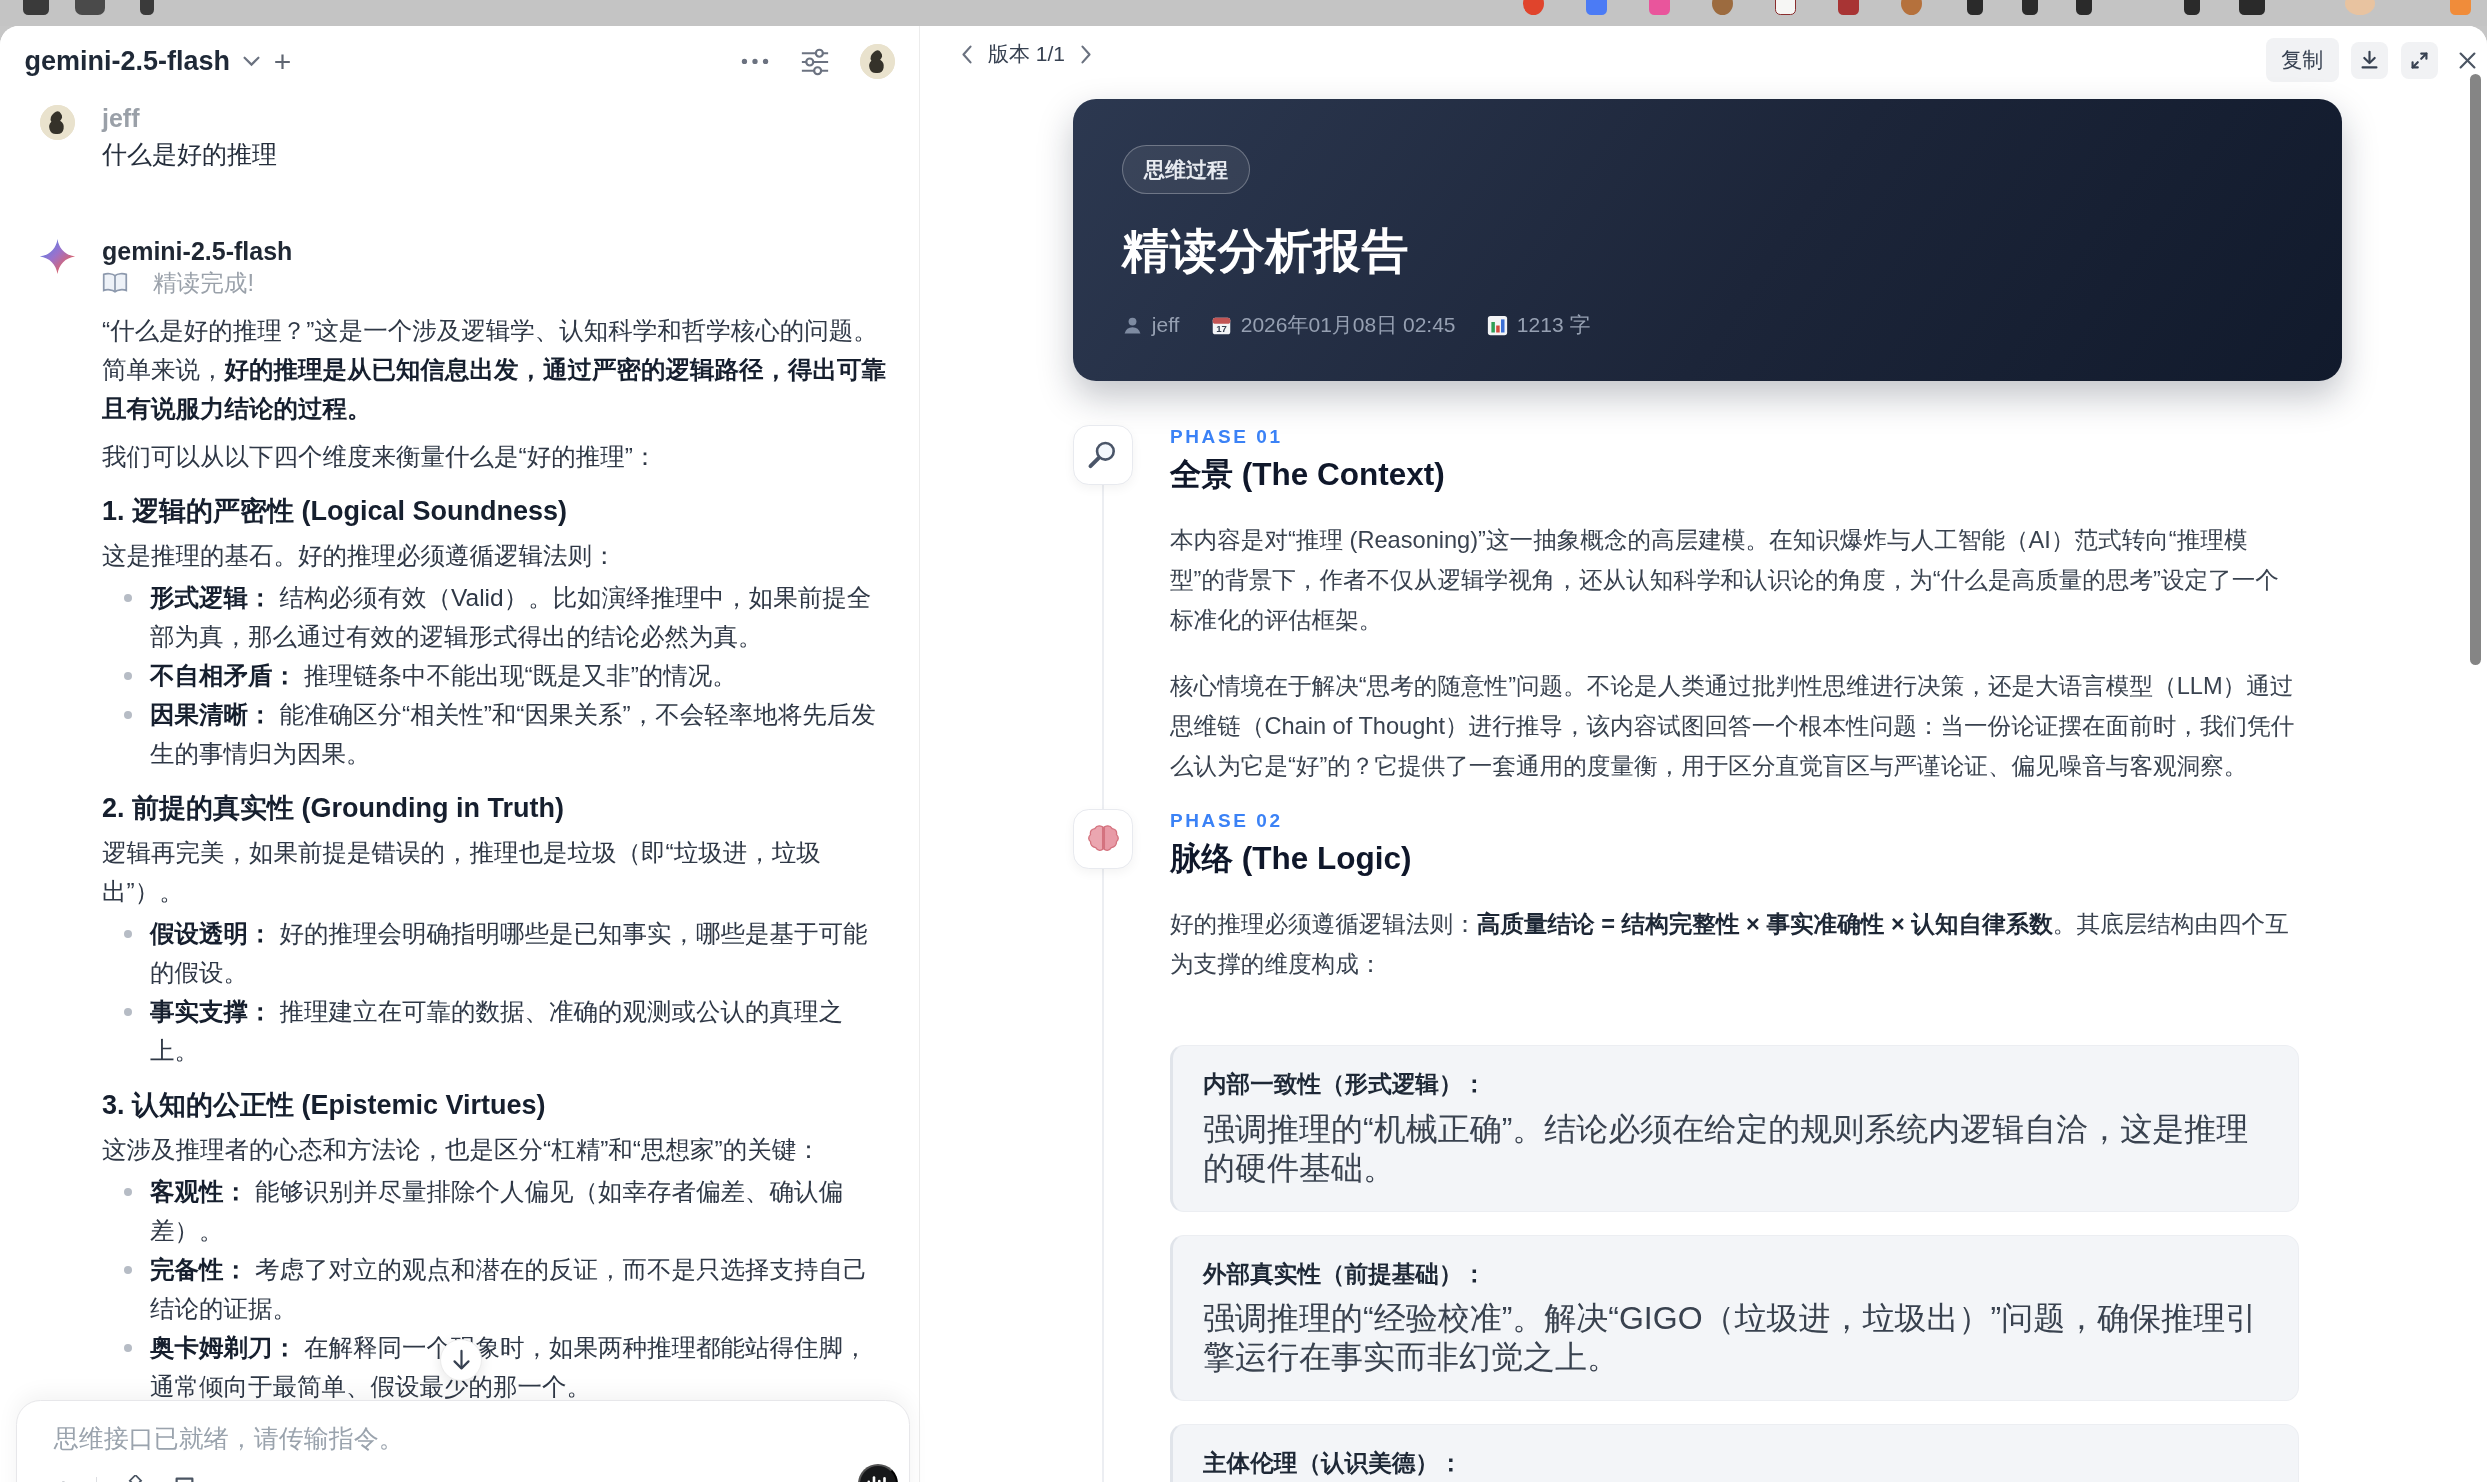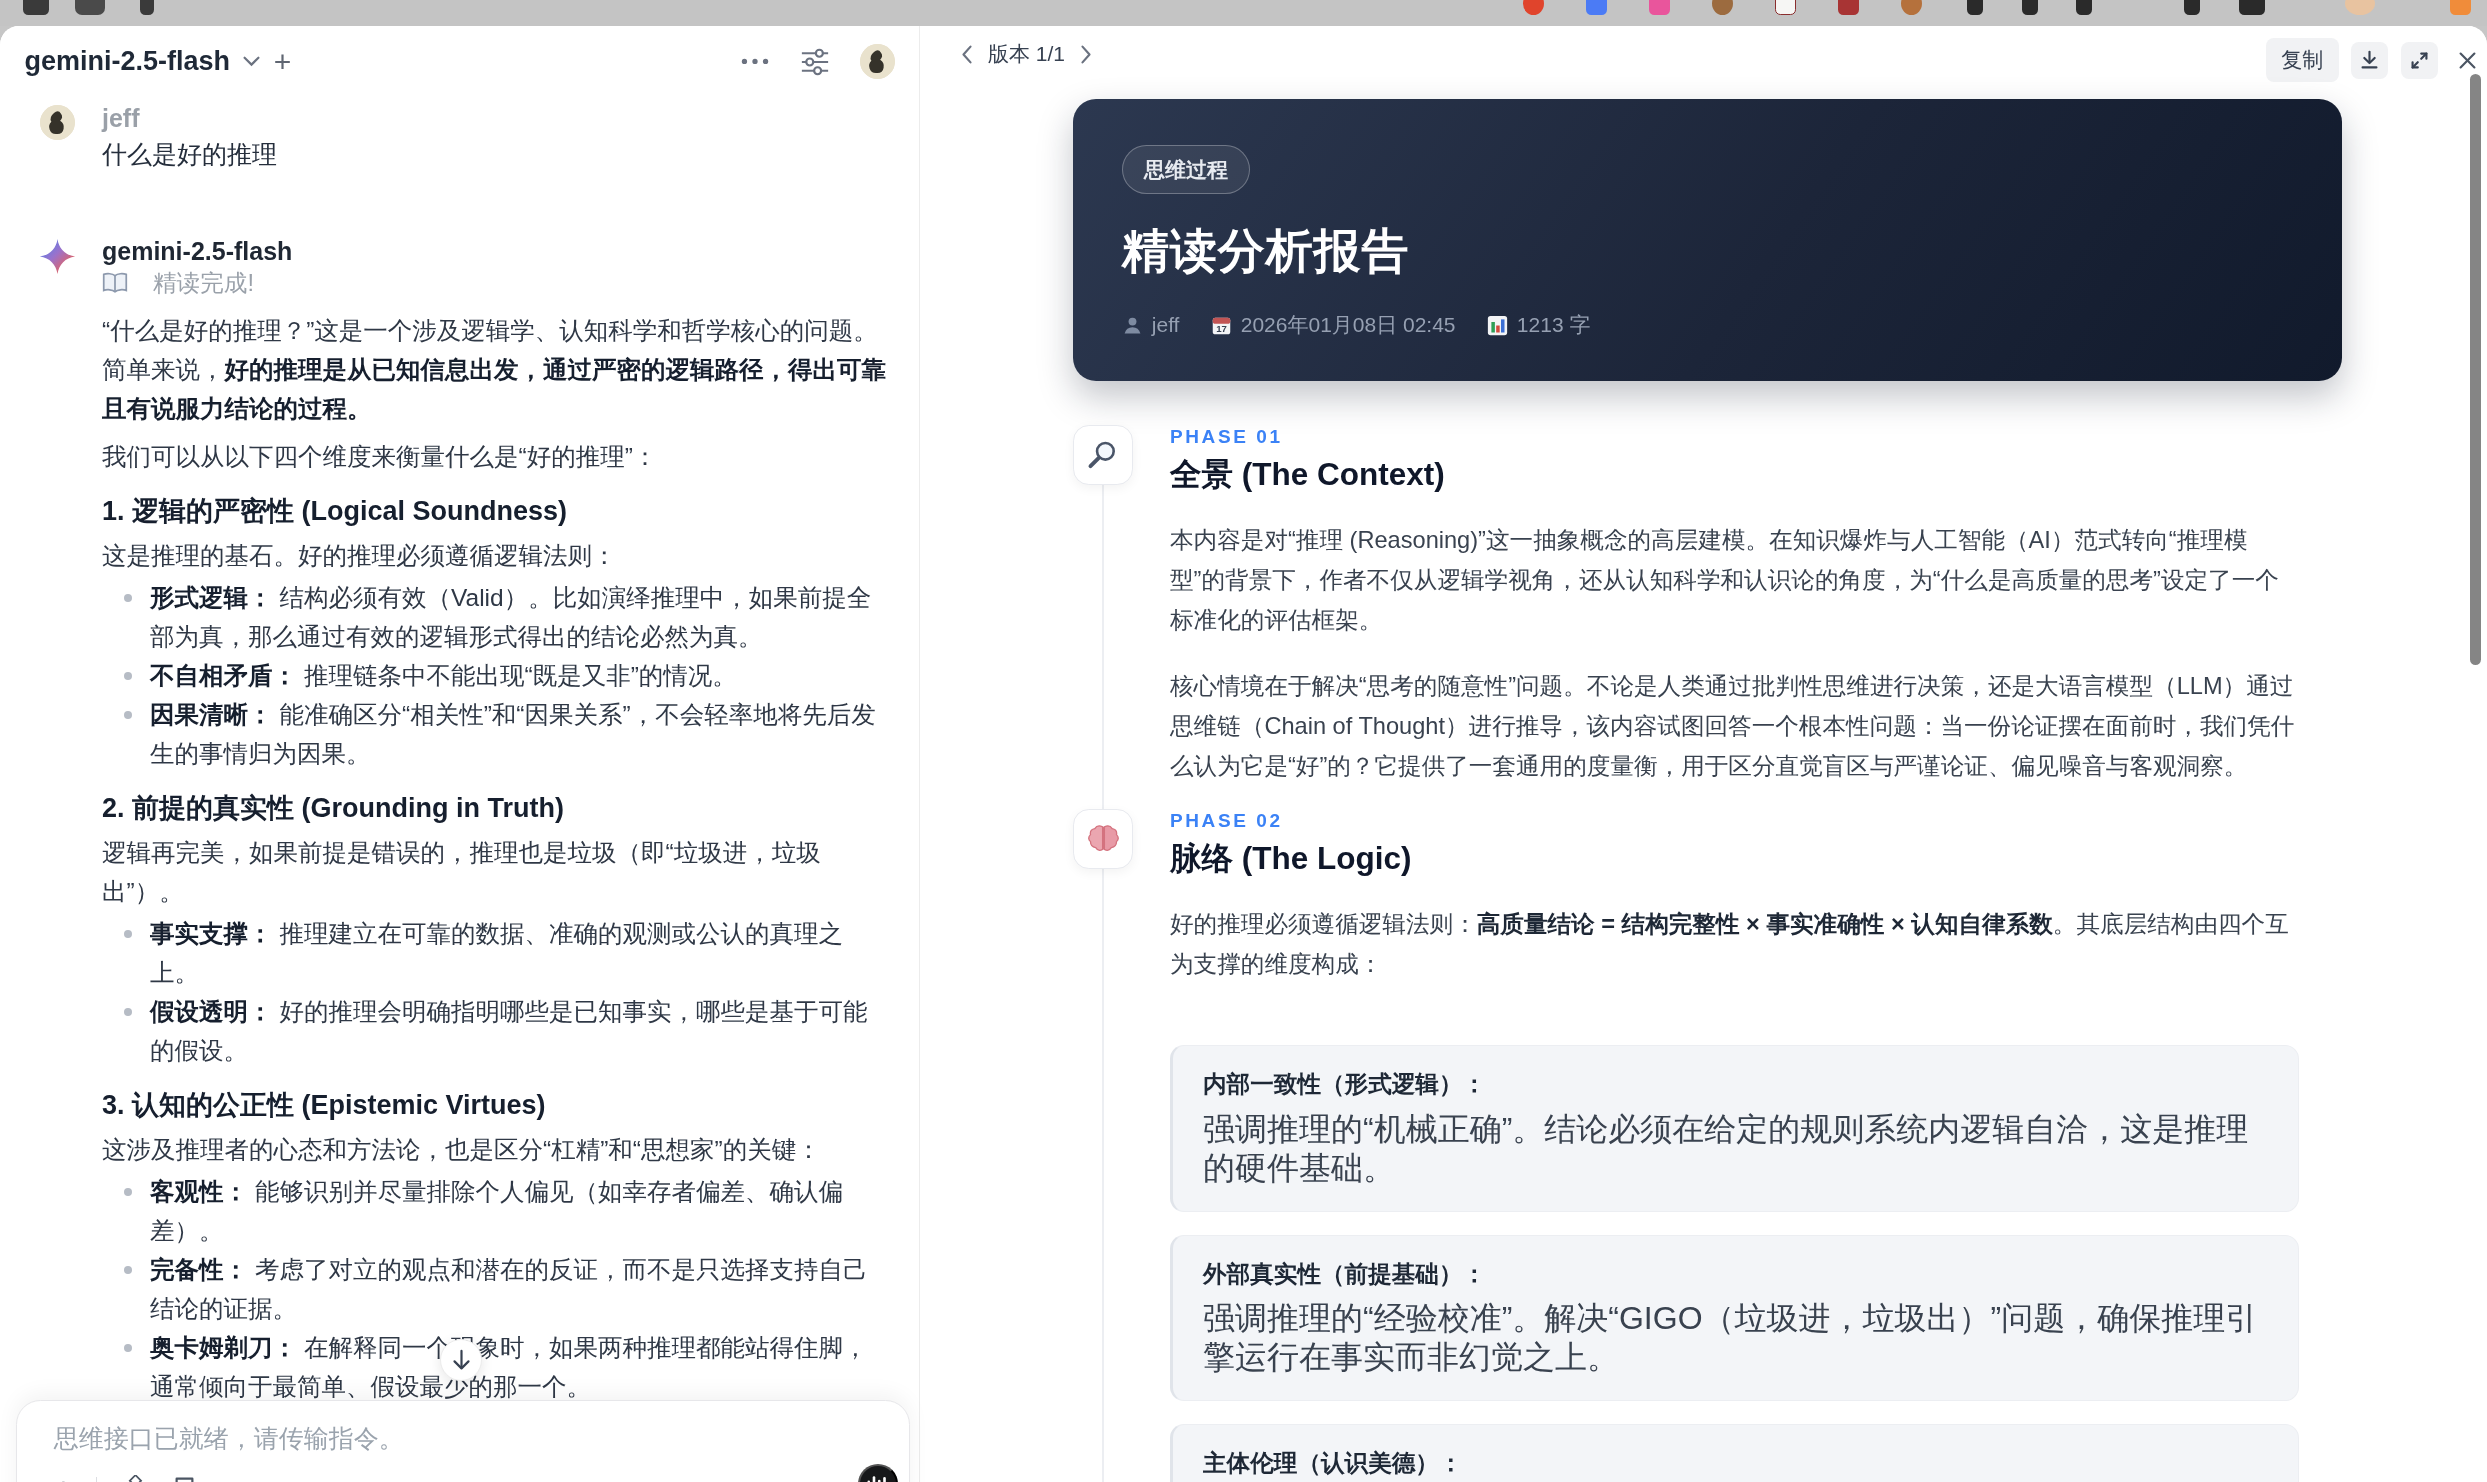--- a/index.html
+++ b/index.html
@@ -201,22 +201,22 @@
       <p class="sec-intro">这是推理的基石。好的推理必须遵循逻辑法则：</p>
       <ul class="chat-ul">
         <li><span class="dot"></span><span class="li-wrap"><b>形式逻辑：</b><span>结构必须有效（Valid）。比如演绎推理中，如果前提全部为真，那么通过有效的逻辑形式得出的结论必然为真。</span></span></li>
         <li><span class="dot"></span><span class="li-wrap"><b>不自相矛盾：</b><span>推理链条中不能出现“既是又非”的情况。</span></span></li>
         <li><span class="dot"></span><span class="li-wrap"><b>因果清晰：</b><span>能准确区分“相关性”和“因果关系”，不会轻率地将先后发生的事情归为因果。</span></span></li>
       </ul>
 
       <h3 class="sec-title">2. 前提的真实性 (Grounding in Truth)</h3>
       <p class="sec-intro">逻辑再完美，如果前提是错误的，推理也是垃圾（即“垃圾进，垃圾出”）。</p>
       <ul class="chat-ul">
+        <li><span class="dot"></span><span class="li-wrap"><b>假设透明：</b><span>好的推理会明确指明哪些是已知事实，哪些是基于可能的假设。</span></span></li>
         <li><span class="dot"></span><span class="li-wrap"><b>事实支撑：</b><span>推理建立在可靠的数据、准确的观测或公认的真理之上。</span></span></li>
-        <li><span class="dot"></span><span class="li-wrap"><b>假设透明：</b><span>好的推理会明确指明哪些是已知事实，哪些是基于可能的假设。</span></span></li>
       </ul>
 
       <h3 class="sec-title">3. 认知的公正性 (Epistemic Virtues)</h3>
       <p class="sec-intro">这涉及推理者的心态和方法论，也是区分“杠精”和“思想家”的关键：</p>
       <ul class="chat-ul">
         <li><span class="dot"></span><span class="li-wrap"><b>客观性：</b><span>能够识别并尽量排除个人偏见（如幸存者偏差、确认偏差）。</span></span></li>
         <li><span class="dot"></span><span class="li-wrap"><b>完备性：</b><span>考虑了对立的观点和潜在的反证，而不是只选择支持自己结论的证据。</span></span></li>
         <li><span class="dot"></span><span class="li-wrap"><b>奥卡姆剃刀：</b><span>在解释同一个现象时，如果两种推理都能站得住脚，通常倾向于最简单、假设最少的那一个。</span></span></li>
       </ul>
 

